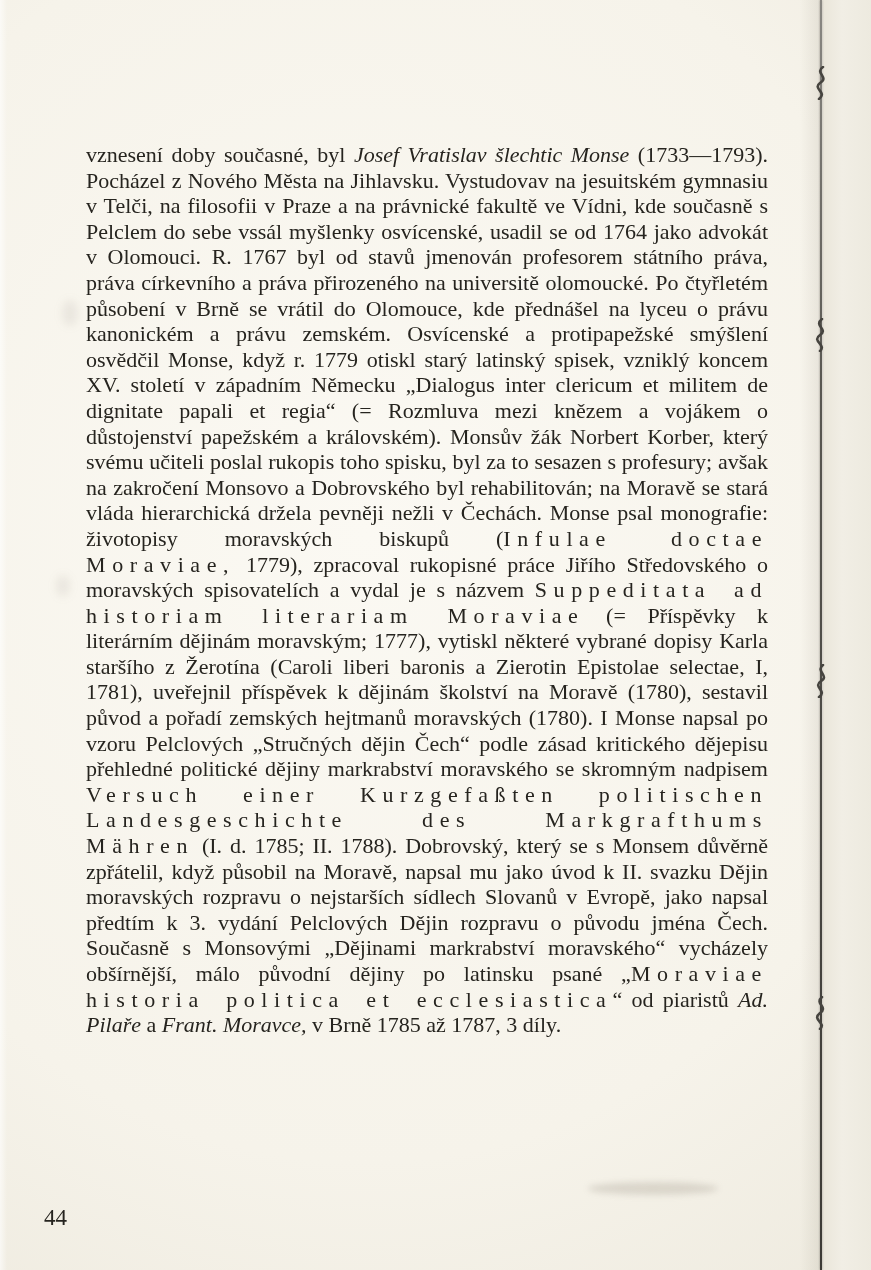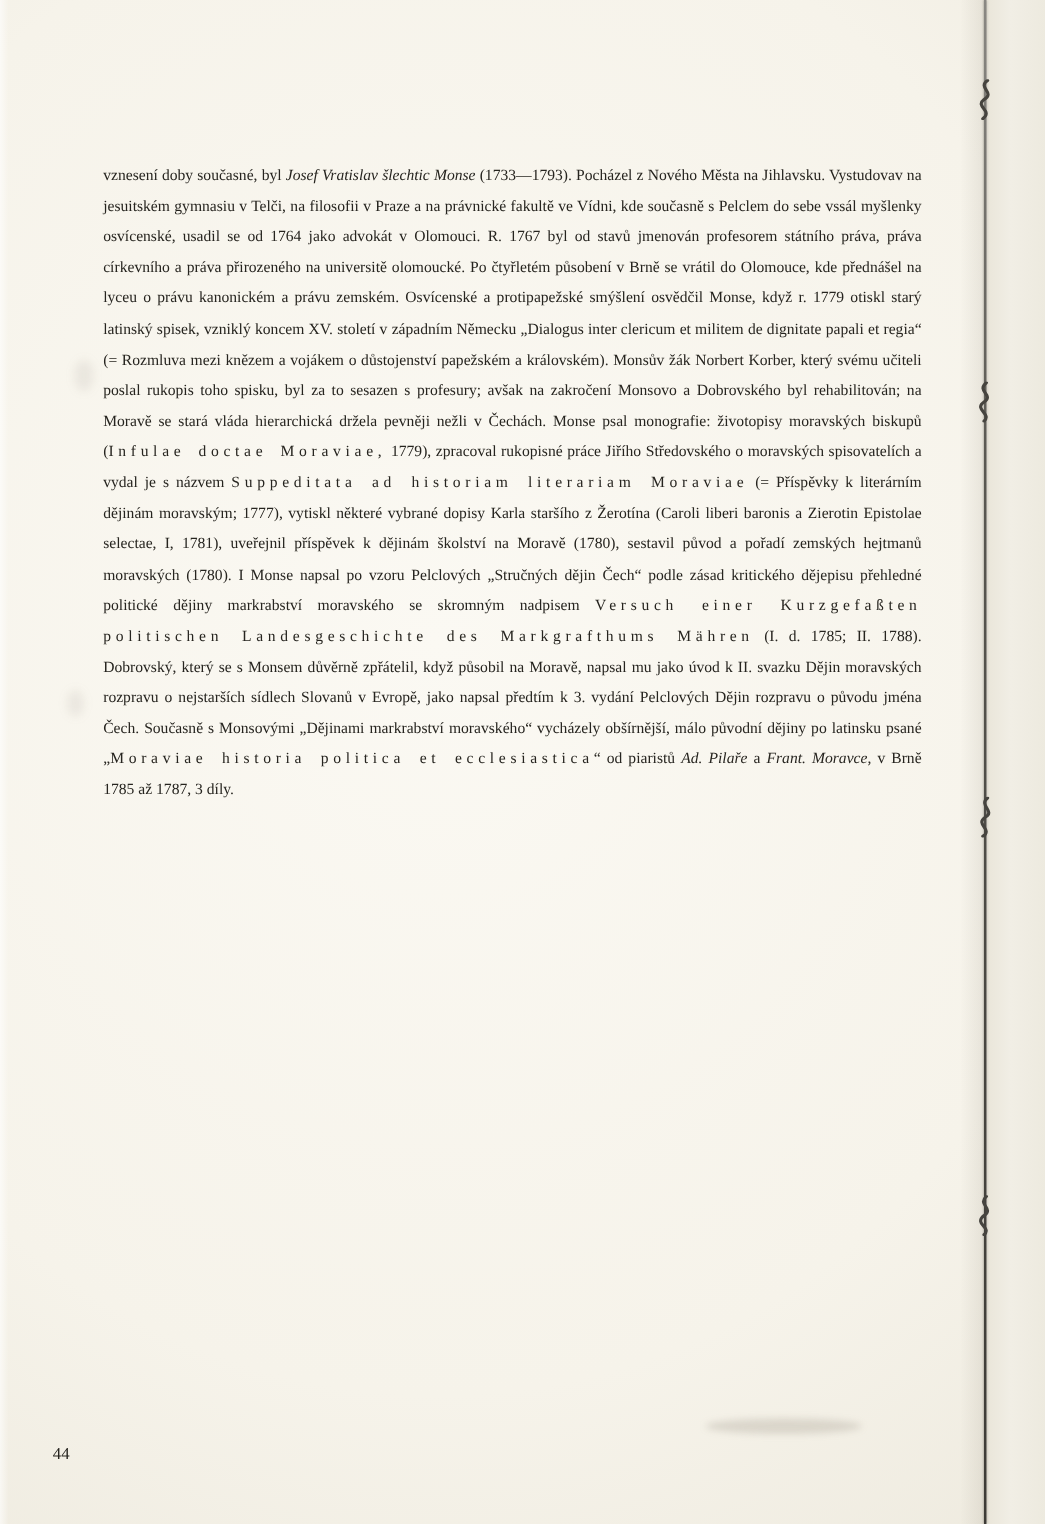--- a/index.html
+++ b/index.html
@@ -50,32 +50,32 @@
     left: 809px;
     width: 24px;
     height: 34px;
   }
   .text-block {
     position: absolute;
     left: 86px;
     top: 120px;
     width: 682px;
     color: #26241f;
-    font-size: 13px;
+    font-size: 22px;
     line-height: 25.6px;
     text-align: justify;
     text-justify: inter-word;
   }
   .seg-italic { font-style: italic; }
   .seg-spaced { letter-spacing: 0.30em; word-spacing: 0.25em; }
   .page-number {
     position: absolute;
     left: 44px;
     top: 1205px;
-    font-size: 14px;
+    font-size: 23px;
     color: #26241f;
   }
   .smudge {
     position: absolute;
     left: 588px;
     top: 1182px;
     width: 130px;
     height: 13px;
     background: rgba(118, 112, 96, 0.20);
     border-radius: 50%;

